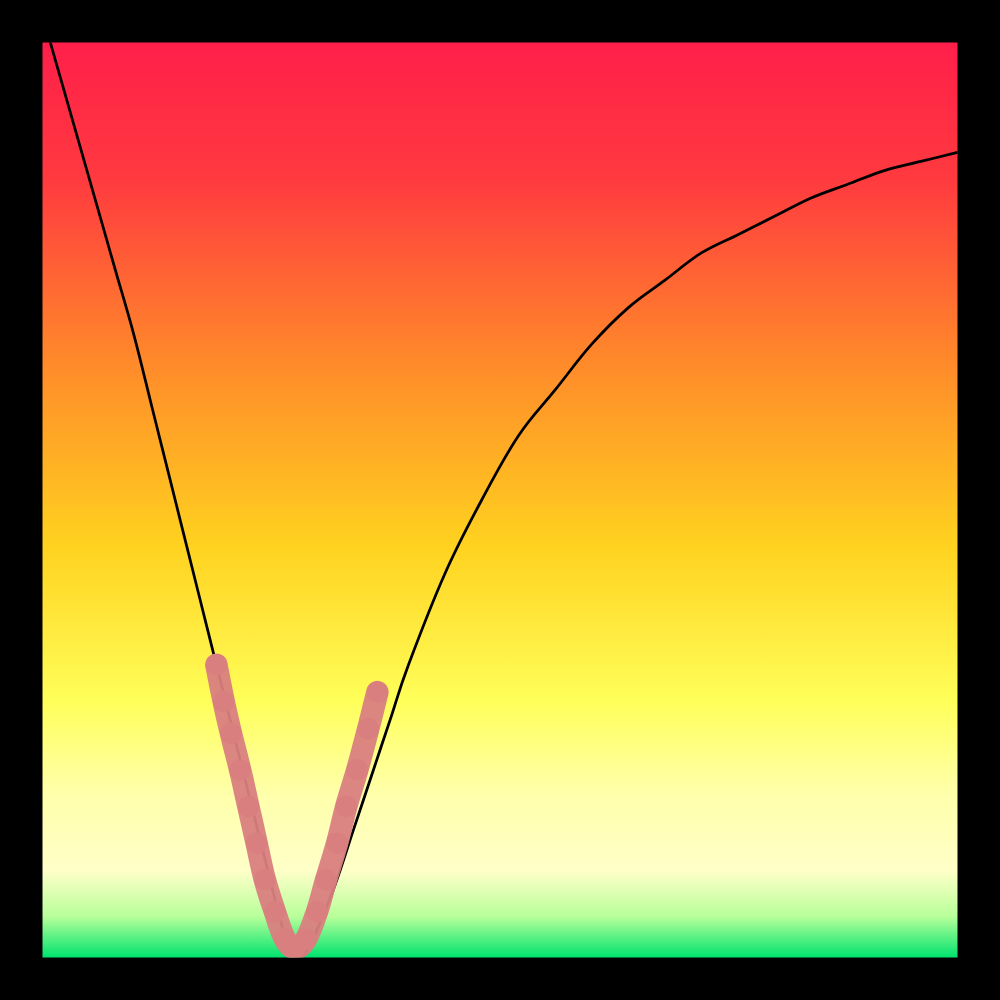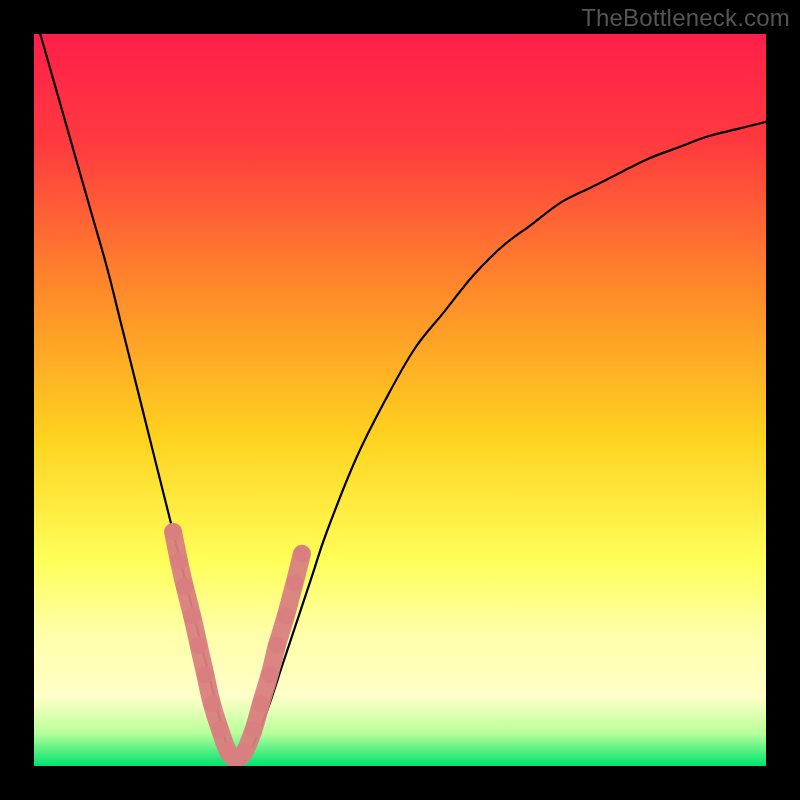--- a/index.html
+++ b/index.html
@@ -73,14 +73,13 @@
         <circle cx="253.60" cy="729.40" r="8.55" fill="#d97f7f"></circle>
         <circle cx="260.92" cy="703.78" r="8.55" fill="#d97f7f"></circle>
         <circle cx="269.70" cy="674.50" r="8.55" fill="#d97f7f"></circle>
         <circle cx="277.02" cy="645.22" r="8.55" fill="#d97f7f"></circle>
         <circle cx="285.81" cy="615.94" r="8.55" fill="#d97f7f"></circle>
         <circle cx="294.59" cy="583.00" r="8.55" fill="#d97f7f"></circle>
         <circle cx="301.91" cy="553.72" r="8.55" fill="#d97f7f"></circle>
       </g>
   </svg>
 
-  <div class="watermark">TheBottleneck.com</div>
 </div>
 
 </body></html>

